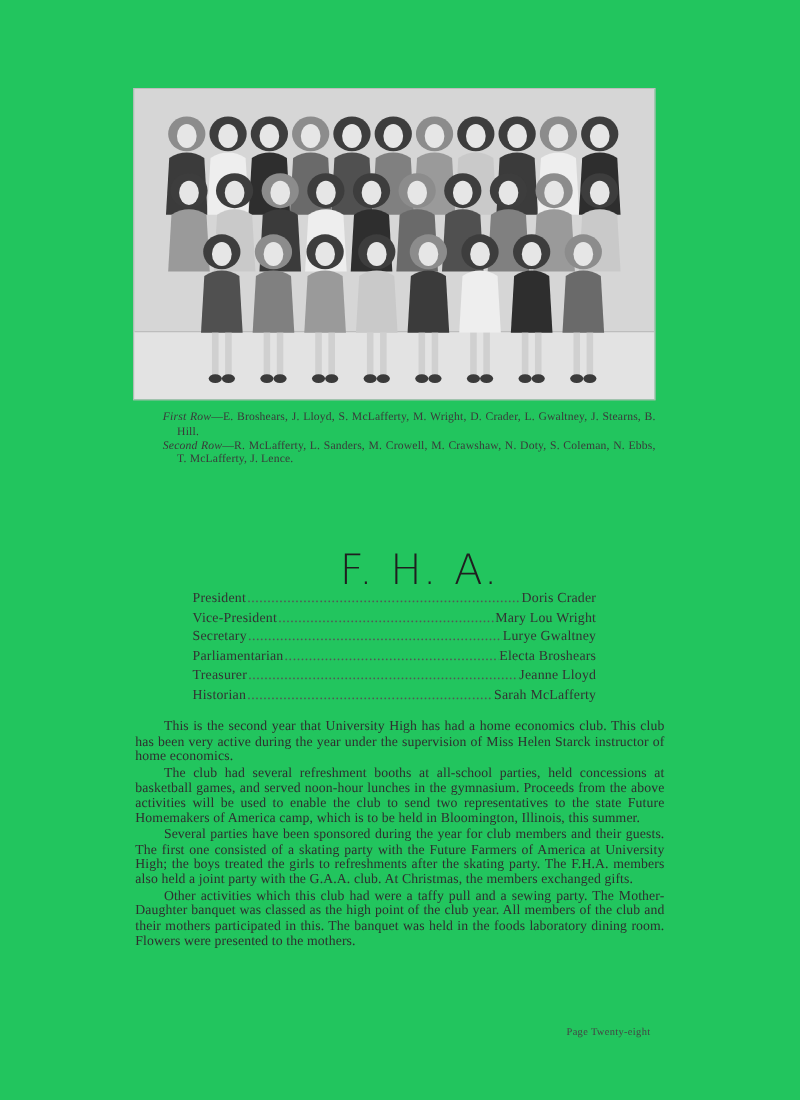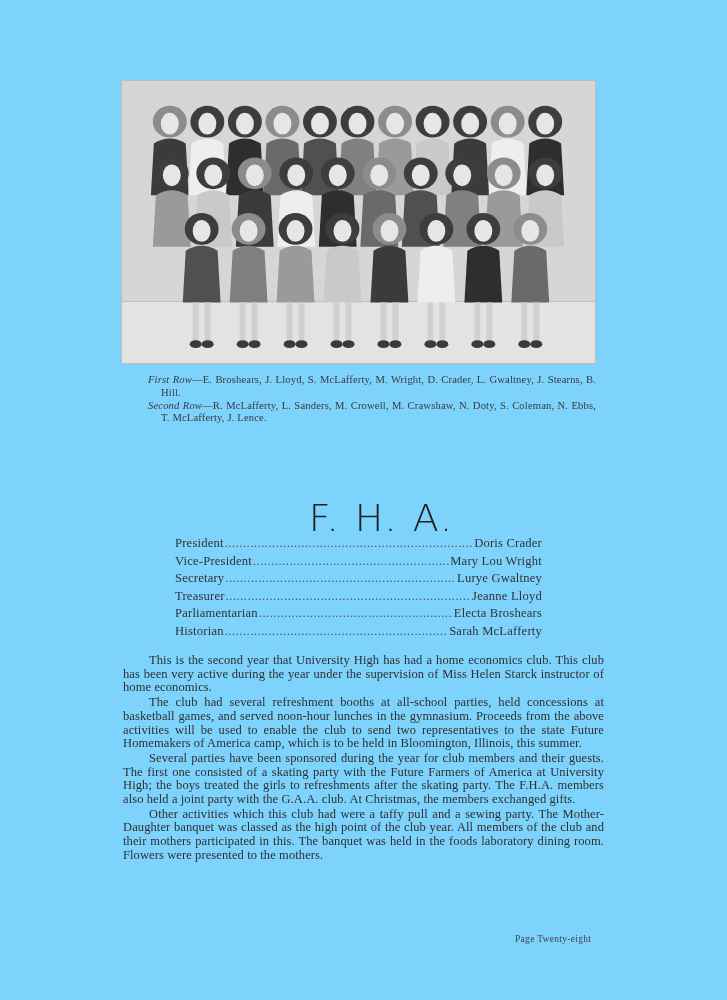--- a/index.html
+++ b/index.html
@@ -12,21 +12,21 @@
       height: 1000px;
       position: relative;
       overflow: hidden;
       font-family: "Liberation Serif", "DejaVu Serif", serif;
       color: #2b2b2b;
     }
     .page {
       position: absolute;
       left: 0; top: 0;
       width: 727px; height: 1000px;
-      background: #7dd3fc;
+      background: #22c55e;
     }
 
     
     .photo {
       position: absolute;
       left: 121px;
       top: 80px;
       width: 475px;
       height: 284px;
       background: linear-gradient(180deg, #d8d8d8 0%, #cfcfcf 55%, #d9d9d9 78%, #e2e2e2 100%);
@@ -340,28 +340,28 @@
       <span>Vice-President</span>
       <span class="leader"></span>
       <span>Mary Lou Wright</span>
     </div>
     <div class="officer">
       <span>Secretary</span>
       <span class="leader"></span>
       <span>Lurye Gwaltney</span>
     </div>
     <div class="officer">
+      <span>Parliamentarian</span>
+      <span class="leader"></span>
+      <span>Electa Broshears</span>
+    </div>
+    <div class="officer">
       <span>Treasurer</span>
       <span class="leader"></span>
       <span>Jeanne Lloyd</span>
-    </div>
-    <div class="officer">
-      <span>Parliamentarian</span>
-      <span class="leader"></span>
-      <span>Electa Broshears</span>
     </div>
     <div class="officer">
       <span>Historian</span>
       <span class="leader"></span>
       <span>Sarah McLafferty</span>
     </div>
   </div>
 
   <div class="body-text">
     <p>This is the second year that University High has had a home economics club. This club has been very active during the year under the supervision of Miss Helen Starck instructor of home economics.</p>

